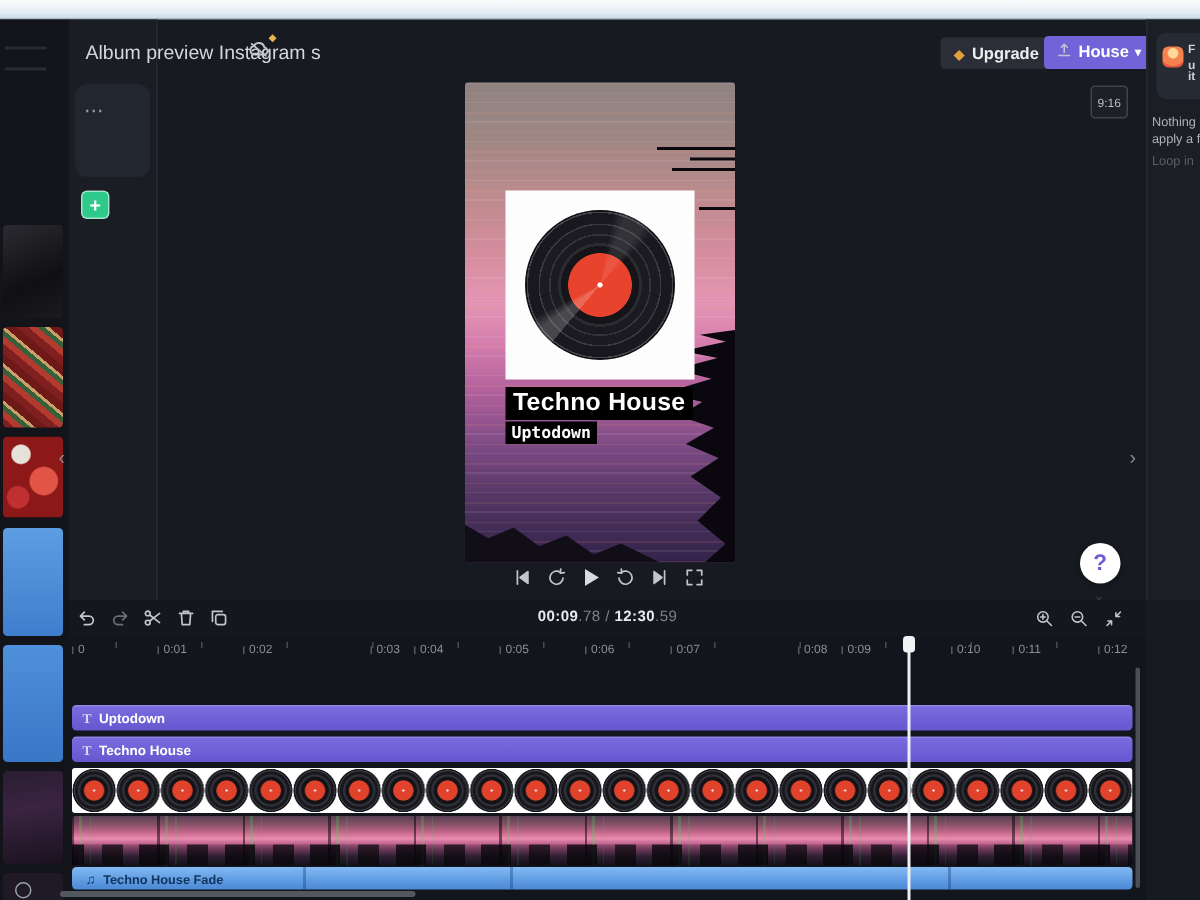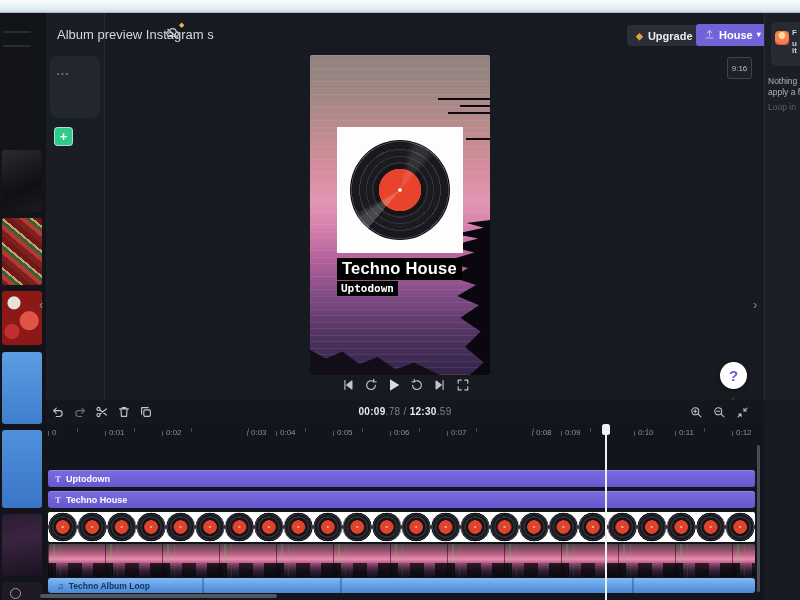--- a/index.html
+++ b/index.html
@@ -391,21 +391,21 @@
     <span class="ticon">T</span>
     <span class="tlabel">Techno House</span>
   </div>
   <div class="track track-vinyl"></div>
   <div class="track track-video">
     <div class="video-glitch"></div>
     <div class="video-ridge"></div>
   </div>
   <div class="track track-audio" id="audio-track">
     <span class="anote">♫</span>
-    <span class="alabel">Techno Album Loop</span>
+    <span class="alabel">Techno House Fade</span>
   <div class="amark" style="left: 154px;"></div>
       <div class="amark" style="left: 292px;"></div>
       <div class="amark" style="left: 584px;"></div>
     </div>
 
   <div class="vscroll"></div>
   <div class="playhead-head" id="ph-head" style="left: 555.96px;"></div>
   <div class="playhead-line" id="ph-line" style="left: 559.46px;"></div>
 </div>
 <div class="hscroll"></div>

